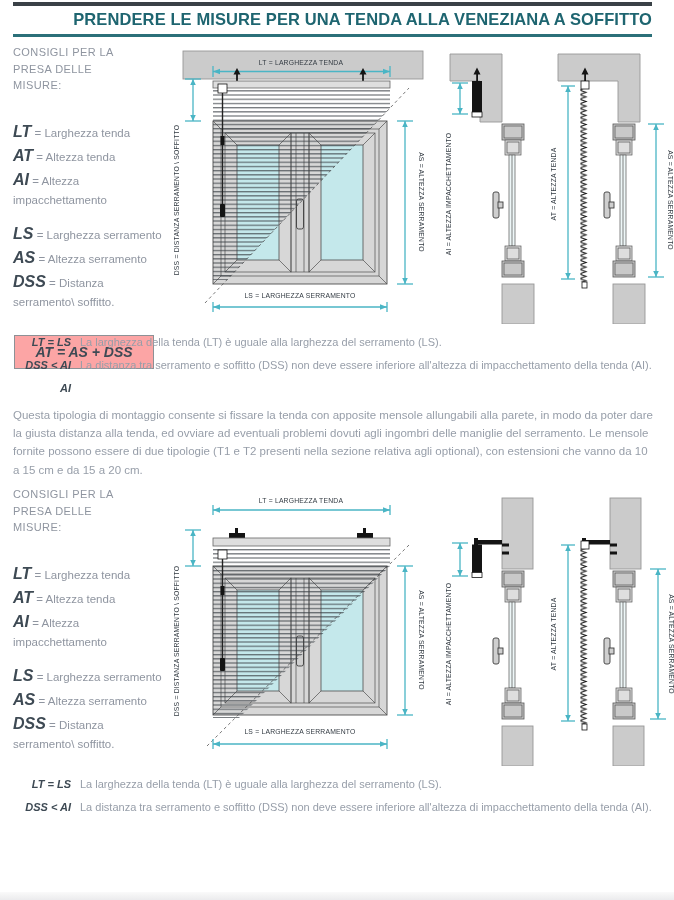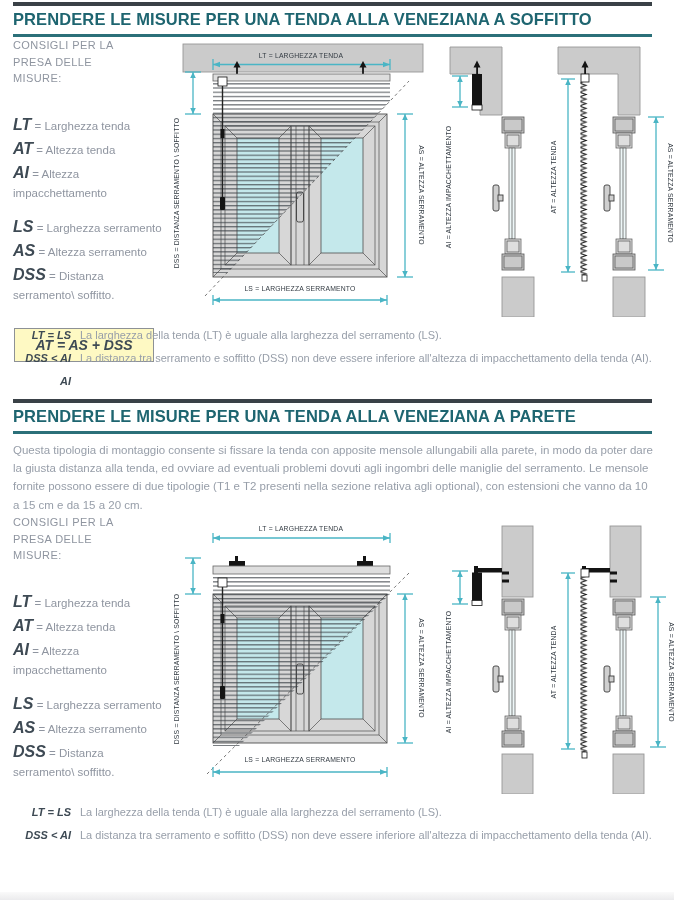--- a/index.html
+++ b/index.html
@@ -1,29 +1,29 @@
 <!DOCTYPE html>
 <html><head>
 <meta charset="utf-8">
 <style>
   html,body { margin:0; padding:0; }
   body { width:674px; height:900px; background:#fff; position:relative; overflow:hidden;
          font-family:"Liberation Sans", sans-serif; }
   .page { padding:2px 22px 0 13px; }
   .hdr { border-top:4px solid #3a4147; border-bottom:3px solid #2b7079; padding:4px 0 5px; }
-  .hdr h1 { margin:0; font-size:16.5px; font-weight:bold; color:#1e6570; letter-spacing:0.1px; }
+  .hdr h1 { margin:0; font-size:16.5px; font-weight:bold; color:#1e6570; letter-spacing:0.1px;text-align:right; }
   .intro { margin:7px 0 0; font-size:11.5px; line-height:1.6; color:#979ea9; width:640px; }
-  .content { display:flex; height:282px; }
+  .content { display:flex; margin-top:7px; height:282px; }
   .legend { width:150px; flex:none; font-size:11.5px; color:#8f95a0; }
   .advice { font-size:11px; line-height:1.5; letter-spacing:0.4px; color:#8f95a0; width:125px; }
   .lgroup { margin-top:26px; line-height:1.5; }
   .lgroup.second { margin-top:13px; }
   .litem b { font-style:italic; color:#3e4a54; font-size:16px; }
   .formula { margin-top:24px; margin-left:1px; width:138px; height:32px; border:1px solid #8d9196;
-             background:#fef9c3; display:flex; align-items:center; justify-content:center;
+             background:#fca5a5; display:flex; align-items:center; justify-content:center;
              font-size:14px; font-weight:bold; font-style:italic; color:#3e4a54; }
   .notes { margin-top:9px; }
   .nrow { display:grid; grid-template-columns:58px 1fr; gap:11px 9px; margin-bottom:8px; font-size:11px; line-height:1.35; }
   .nlabel { text-align:right; font-weight:bold; font-style:italic; color:#3e4a54; white-space:nowrap; }
   .ntext { color:#979ea9; }
   .sec2 { margin-top:10px; }
   svg { display:block; flex:none; }
   svg .dim { font-size:6.8px; fill:#323a42; letter-spacing:0.2px; }
   .dimline { stroke:#4ab5c5; stroke-width:1.3; fill:none; }
   .dimhead { fill:#4ab5c5; }
@@ -236,23 +236,20 @@
           <div class="nlabel">DSS &lt; AI</div>
           <div class="ntext">La distanza tra serramento e soffitto (DSS) non deve essere inferiore all'altezza di impacchettamento della tenda (AI).</div>
         </div>
       <div class="nrow">
           <div class="nlabel">AI</div>
         </div>
     </div>
   </section>
 
   <section class="sec2">
-    <div class="hdr">
-      <h1>PRENDERE LE MISURE PER UNA TENDA ALLA VENEZIANA A PARETE</h1>
-    </div>
     <p class="intro">Questa tipologia di montaggio consente si fissare la tenda con apposite mensole allungabili alla parete, in modo da poter dare la giusta distanza alla tenda, ed ovviare ad eventuali problemi dovuti agli ingombri delle maniglie del serramento. Le mensole fornite possono essere di due tipologie (T1 e T2 presenti nella sezione relativa agli optional), con estensioni che vanno da 10 a 15 cm e da 15 a 20 cm.</p>
 
     <div class="content">
       <div class="legend">
         <div class="advice">CONSIGLI PER LA PRESA DELLE MISURE:</div>
         <div class="lgroup">
           <div class="litem"><b>LT</b> <span>= Larghezza tenda</span></div>
           <div class="litem"><b>AT</b> <span>= Altezza tenda</span></div>
           <div class="litem"><b>AI</b> <span>= Altezza impacchettamento</span></div>
         </div>

